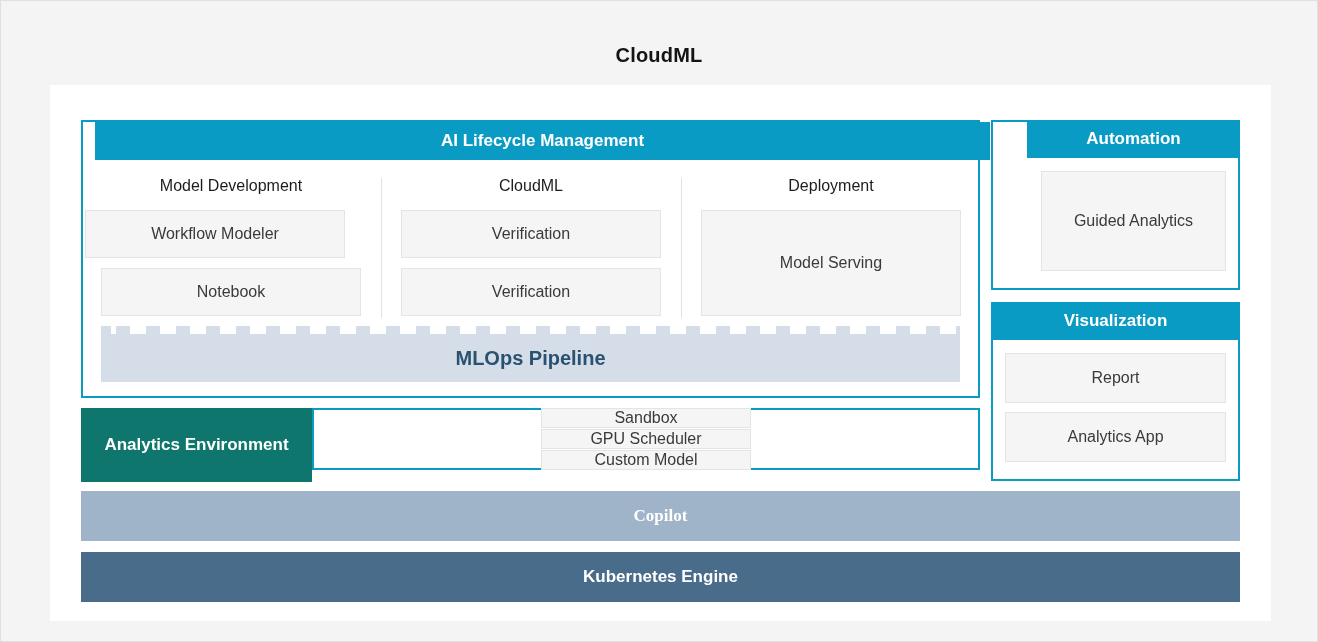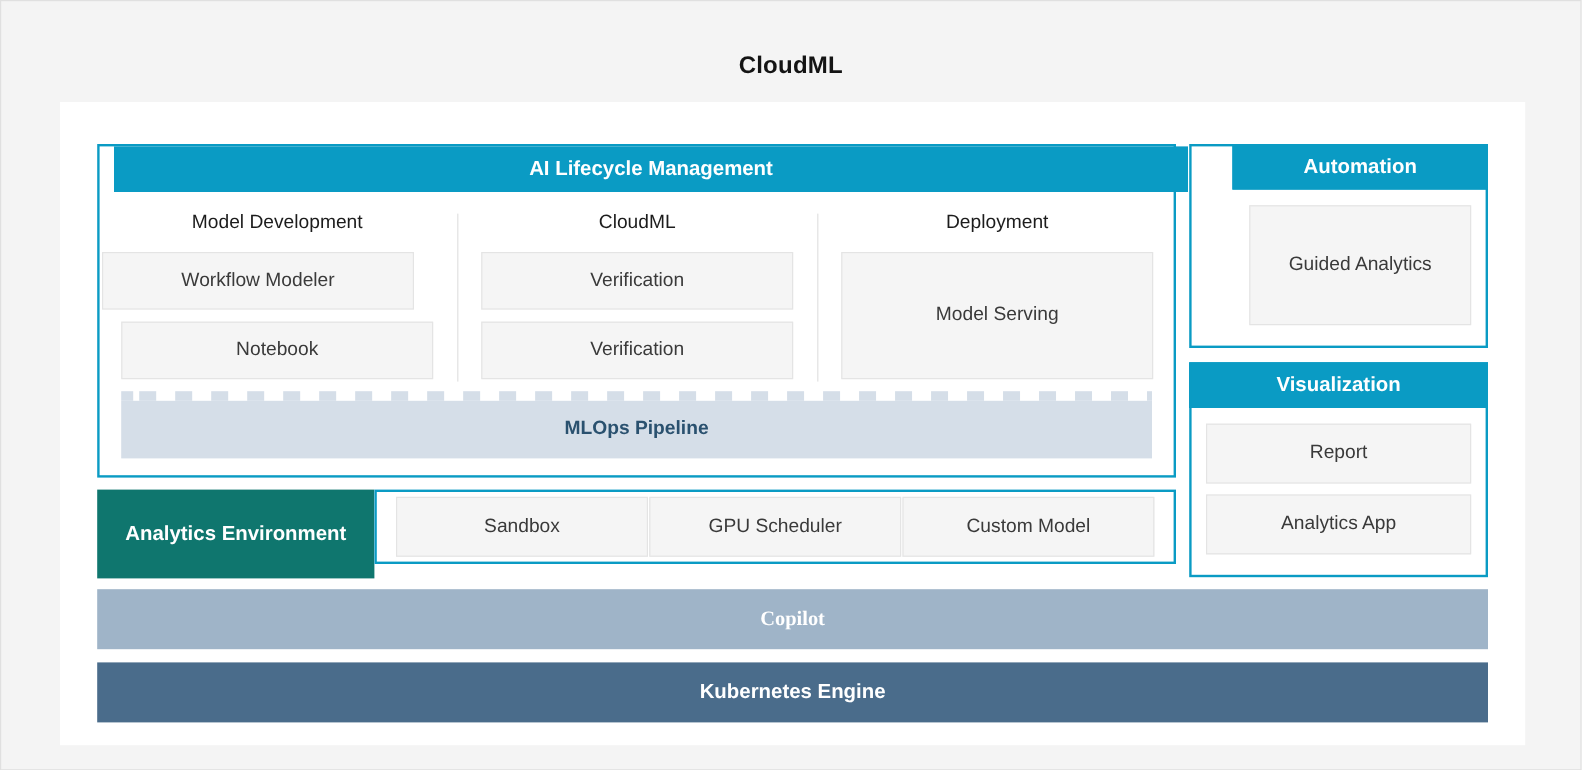--- a/index.html
+++ b/index.html
@@ -59,36 +59,37 @@
     position: absolute; left: 18px; top: 204px;
     width: 859px; height: 8px;
     background-image: repeating-linear-gradient(to right, #d5dee8 0 14px, transparent 14px 30px);
     background-position: 15px 0;
   }
   .pipeline-bar {
     position: absolute; left: 18px; top: 212px;
     width: 859px; height: 48px;
     background: #d5dee8;
     display: flex; align-items: center; justify-content: center;
-    color: #2a516f; font-weight: 700; font-size: 16px;
+    color: #2a516f; font-weight: 700; font-size: 20px;
   }
 
   
   .ae { position: absolute; left: 31px; top: 323px; width: 899px; height: 74px; }
   .ae-label {
     position: absolute; left: 0; top: 0; width: 231px; height: 74px;
     background: #0f766e; color: #fff;
     display: flex; align-items: center; justify-content: center;
     font-weight: 700; font-size: 17px; text-align: center;
   }
   .ae-body {
     position: absolute; left: 231px; top: 0; width: 668px; height: 62px;
     border: 2px solid #0a9bc4; background: #fff;
     display: flex; align-items: center; justify-content: center; gap: 1px;
     padding: 0 10px;
+    flex-direction: column;
   }
   .ae-body .gbox { width: 210px; height: 50px; }
 
   
   .side {
     position: absolute; left: 941px; width: 249px;
     border: 2px solid #0a9bc4; background: #fff;
   }
   .side .sec-header { height: 38px; margin: -2px -2px 0 -2px; border: 2px solid #0a9bc4; }
   .side-body { display: flex; flex-direction: column; gap: 9px; padding: 13px 12px; }

